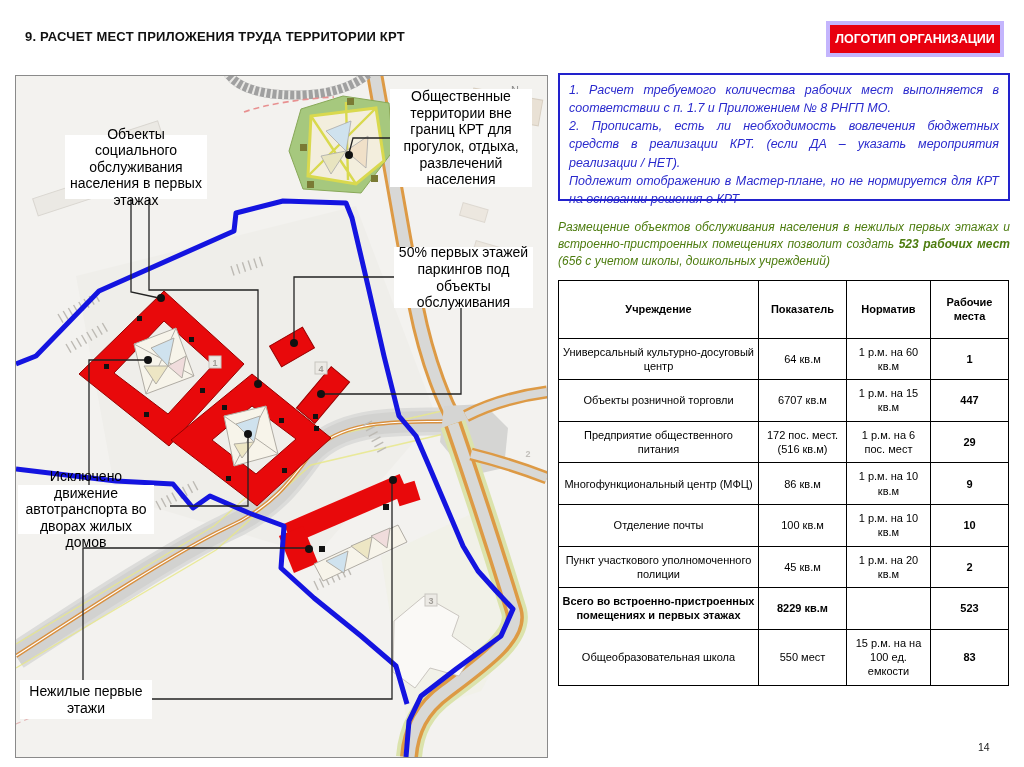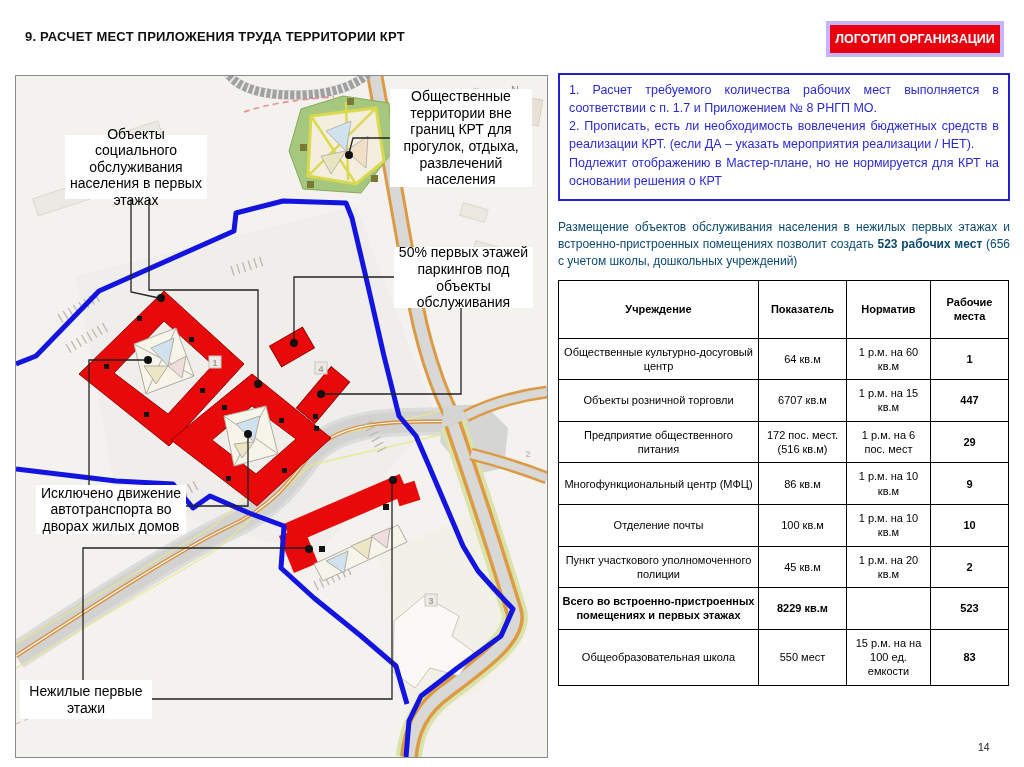--- a/index.html
+++ b/index.html
@@ -23,32 +23,32 @@
   }
   .map-panel svg { position:absolute; left:0; top:0; }
   .callout {
     position:absolute; background:#ffffff; font-weight:normal; font-size:14px;
     line-height:1.18; text-align:center; display:flex; align-items:center;
     justify-content:center; padding:3px 4px; box-sizing:border-box; color:#000; z-index:5;
   }
   #co1 { left:49px;  top:59px;  width:142px; height:64px; }
   #co2 { left:374px; top:13px;  width:142px; height:98px; }
   #co3 { left:378px; top:171px; width:139px; height:61px; }
-  #co4 { left:20px;   top:409px; width:150px; height:49px; }
+  #co4 { left:2px;   top:409px; width:136px; height:49px; }
   #co5 { left:4px;   top:604px; width:132px; height:39px; }
   .note-box {
     position:absolute; left:558px; top:73px; width:452px; height:128px;
     border:2px solid #2222cc; box-sizing:border-box; padding:6px 9px;
-    color:#2a2acd; font-size:12.5px; line-height:1.45;
+    color:#2a2acd; font-style:italic; font-size:12.5px; line-height:1.45;
     text-align:justify;
   }
   .note-box p { margin:0; }
   .intro {
     position:absolute; left:558px; top:219px; width:452px;
-    font-size:12px; line-height:1.4; text-align:justify; color:#0c4a6e;
+    font-size:12px; line-height:1.4; text-align:justify; color:#4d7c0f;font-style:italic;
   }
   .intro b { font-weight:bold; }
   .jobs-table {
     position:absolute; left:558px; top:280px; width:450px;
     border-collapse:collapse; table-layout:fixed; font-size:11px; color:#000;
   }
   .jobs-table th, .jobs-table td {
     border:1px solid #000; text-align:center; vertical-align:middle;
     padding:6px 3px; line-height:1.3; overflow:hidden;
   }
@@ -243,21 +243,21 @@
   <thead>
     <tr>
       <th>Учреждение</th>
       <th>Показатель</th>
       <th>Норматив</th>
       <th>Рабочие места</th>
     </tr>
   </thead>
   <tbody>
       <tr>
-        <td>Общественные культурно-досуговый центр</td>
+        <td>Универсальный культурно-досуговый центр</td>
         <td>64 кв.м</td>
         <td>1 р.м. на 60 кв.м</td>
         <td>1</td>
       </tr>
       <tr>
         <td>Объекты розничной торговли</td>
         <td>6707 кв.м</td>
         <td>1 р.м. на 15 кв.м</td>
         <td>447</td>
       </tr>

